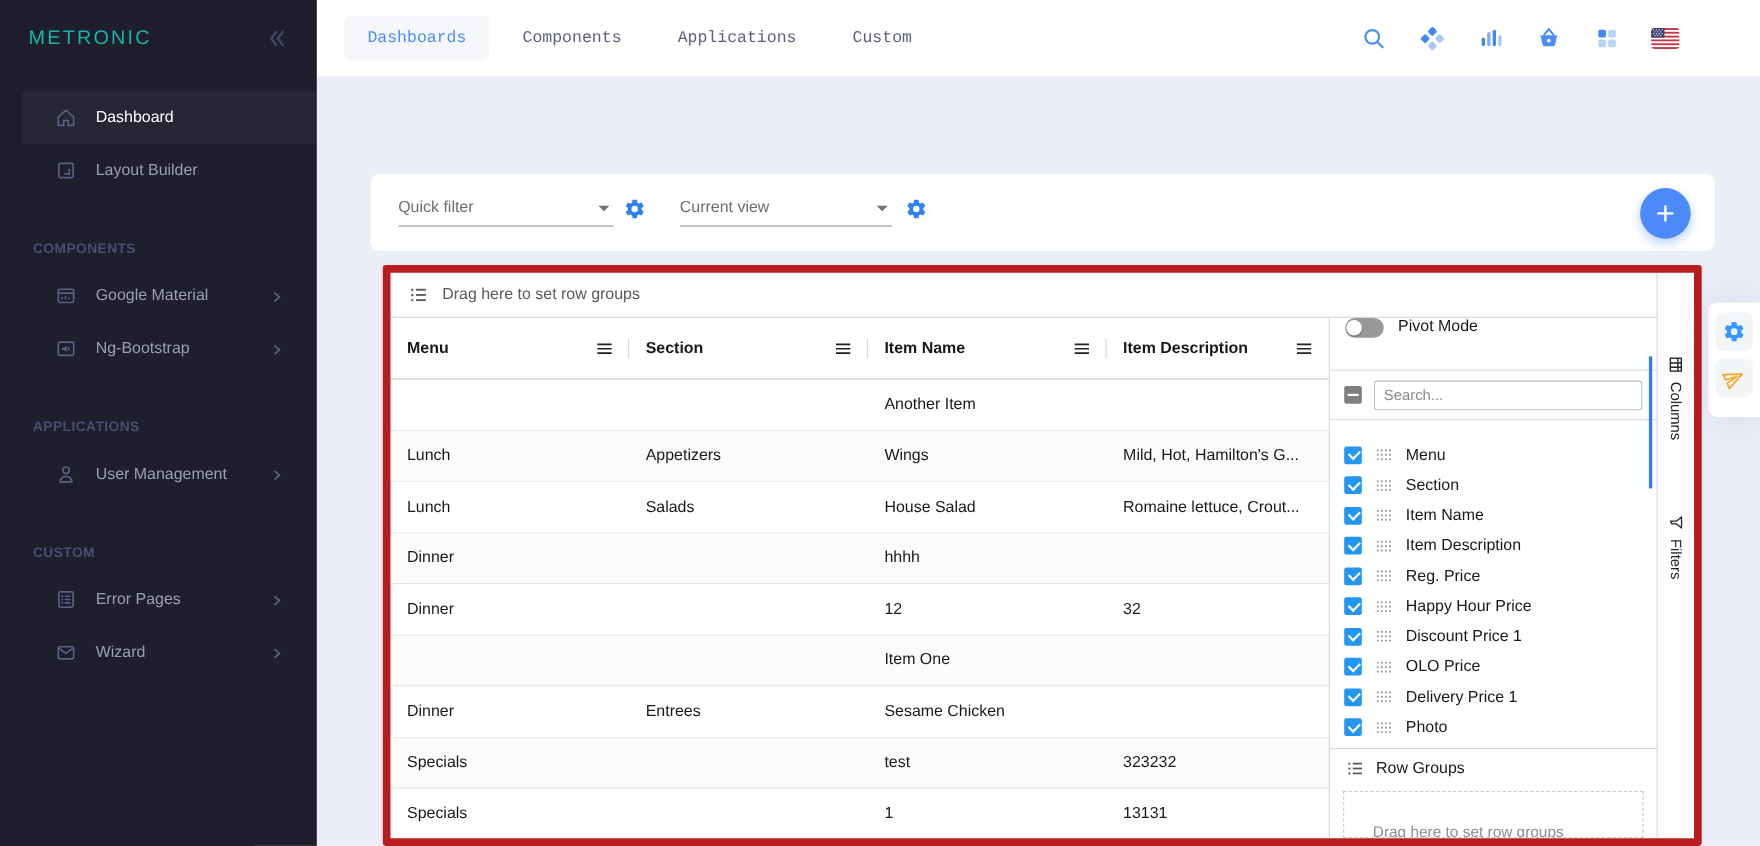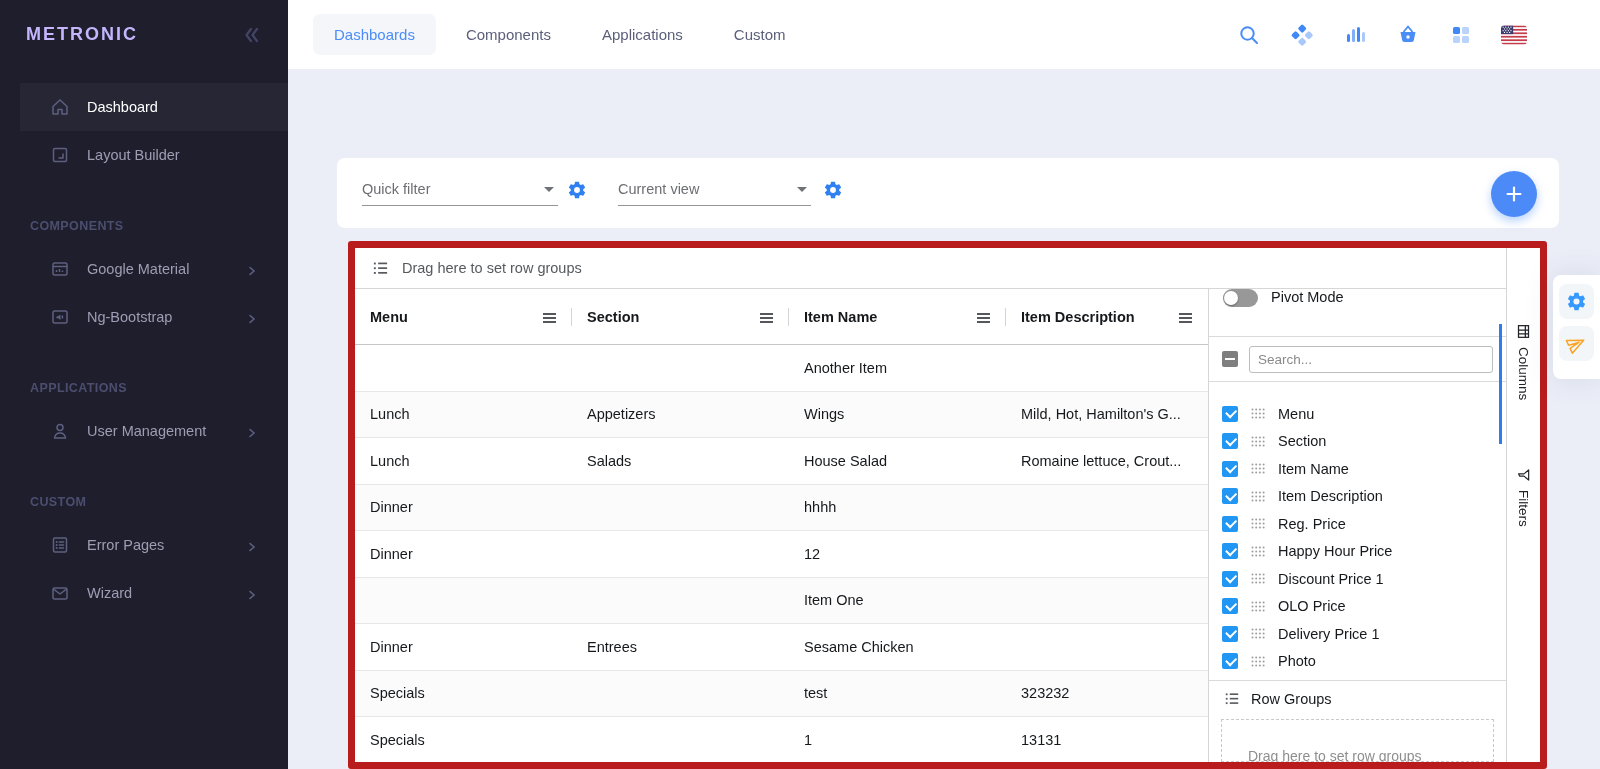--- a/index.html
+++ b/index.html
@@ -2,35 +2,35 @@
 <html><head>
 <meta charset="utf-8">
 <style>
   * { margin:0; padding:0; box-sizing:border-box; }
   html,body { width:1600px; height:769px; overflow:hidden; }
   body { position:relative; background:#ebeef7; font-family:"Liberation Sans",sans-serif; color:#16191c; }
 
   
   .sidebar { position:absolute; left:0; top:0; width:288px; height:769px; background:#1e1e2d; z-index:5; }
   .brand { height:69px; display:flex; align-items:center; justify-content:space-between; padding:0 26px; }
-  .brand-text { color:#c4b5fd; font-size:18px; font-weight:700; letter-spacing:2px; }
+  .brand-text { color:#14b8a6; font-size:18px; font-weight:400; letter-spacing:2px; }
   .collapse-btn { width:24px; height:24px; cursor:pointer; }
   .menu { margin-top:14px; }
   .menu-item { height:48px; display:flex; align-items:center; padding:0 30px; gap:17px; cursor:pointer;margin-left:20px; }
   .menu-item.active { background:rgba(255,255,255,.04); }
   .mi-icon { width:20px; height:20px; flex:0 0 20px; color:#5d6080; }
   .mi-icon svg { width:20px; height:20px; }
   .mi-label { font-size:14.5px; color:#9d9eb3; }
   .menu-item.active .mi-label { color:#fff; }
   .mi-arrow { margin-left:auto; width:12px; height:12px; color:#5d6080; }
   .menu-section { height:66px; display:flex; align-items:flex-end; padding:0 30px 12px; color:#4c4e6f; font-size:12.5px; font-weight:700; letter-spacing:.4px; }
 
   
   .topbar { position:absolute; left:288px; top:0; right:0; height:69px; background:#fff; display:flex; align-items:center; padding:0 25px; z-index:4; }
-  .tabs { display:flex; align-items:center; gap:9px; }
+  .tabs { display:flex; align-items:center; gap:9px;font-family:Liberation Mono, monospace; }
   .tab { font-size:15px; color:#5b5f79; padding:12px 21px; border-radius:7px; cursor:pointer; }
   .tab.active { background:#f4f6fa; color:#4b8df7; }
   .hdr-icons { margin-left:auto; margin-right:48px; display:flex; align-items:center; gap:27px; }
   .hicon { width:26px; height:26px; display:flex; align-items:center; justify-content:center; cursor:pointer; }
 
   
   .toolbar-card { position:absolute; left:337px; top:158px; width:1222px; height:70px; background:#fff; border-radius:8px; z-index:2; }
   .mat-select { position:absolute; top:15px; height:33px; border-bottom:1px solid #949494; display:flex; align-items:center; cursor:pointer; }
   .mat-select .lbl { font-size:14.5px; color:#6d6e73; }
   .caret { position:absolute; right:4px; top:14px; width:0; height:0; border-left:5px solid transparent; border-right:5px solid transparent; border-top:5px solid #6f7276; }
@@ -347,20 +347,21 @@
             </div>
             <div class="grow odd">
               <div class="gcell">Dinner</div>
               <div class="gcell"></div>
               <div class="gcell">hhhh</div>
             </div>
             <div class="grow">
               <div class="gcell">Dinner</div>
               <div class="gcell"></div>
               <div class="gcell">12</div>
+              <div class="gcell last">32</div>
             </div>
             <div class="grow odd">
               <div class="gcell"></div>
               <div class="gcell"></div>
               <div class="gcell">Item One</div>
               <div class="gcell last"></div>
             </div>
             <div class="grow">
               <div class="gcell">Dinner</div>
               <div class="gcell">Entrees</div>

